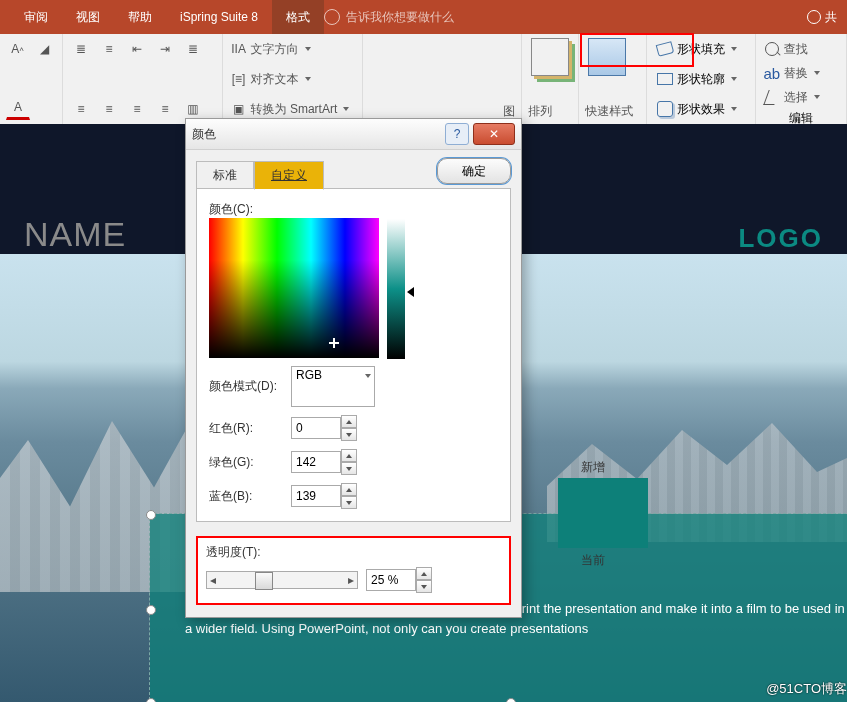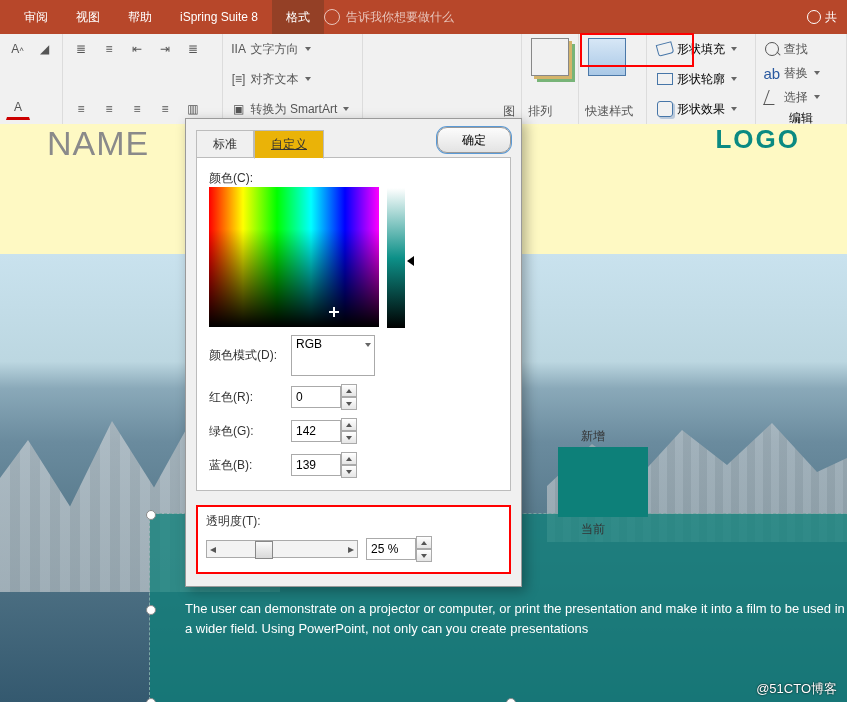--- a/index.html
+++ b/index.html
@@ -98,25 +98,25 @@
 
 .canvas {
   position:absolute;
   left:0; top:124px;
   width:847px;
   height:578px;
   background:#fff;
 }
 .slide-top {
   height:130px;
-  background:#fef9c3;
+  background:#0f172a;
   display:flex;
-  align-items:flex-start;
+  align-items:flex-end;
   justify-content:space-between;
-  padding:0 47px;
+  padding:0 24px;
   box-sizing:border-box;
 }
 .name-txt {
   font-size:34px;
   color:#8a8a8a;
   font-weight:300;
   letter-spacing:1px;
 }
 .grey-tri {
   width:0;height:0;
@@ -177,21 +177,21 @@
   position:absolute;
   left:35px; top:85px;
   right:20px;
   color:#fff;
   font-size:13px;
   line-height:1.5;
   font-weight:300;
 }
 .watermark {
   position:absolute;
-  right:10px; bottom:4px;
+  right:0; bottom:4px;
   color:#fff;
   font-size:13px;
   text-shadow:0 0 2px #000;
 }
 
 .dlg {
   position:absolute;
   left:185px;
   top:118px;
   width:335px;
@@ -511,20 +511,25 @@
     <div class="handle h-bl"></div>
     <div class="handle h-bc"></div>
 
     <div class="slide-title">简约商务规划</div>
     <div class="slide-sub">The user can demonstrate on a projector or computer, or print the presentation and make it into a film to be used in a wider field. Using PowerPoint, not only can you create presentations</div>
   </div>
   <div class="watermark">@51CTO博客</div>
 </div>
 
 <div class="dlg">
+  <div class="dlg-titlebar">
+    <span class="dlg-title">颜色</span>
+    <span class="dlg-help">?</span>
+    <span class="dlg-close">✕</span>
+  </div>
   <div class="dlg-body">
     <div class="dlg-tabs">
       <div class="dlg-tab">标准</div>
       <div class="dlg-tab active">自定义</div>
     </div>
     <div class="dlg-btns">
       <div class="os-btn default">确定</div>
       <div class="os-btn">取消</div>
     </div>
     <div class="dlg-panel">

